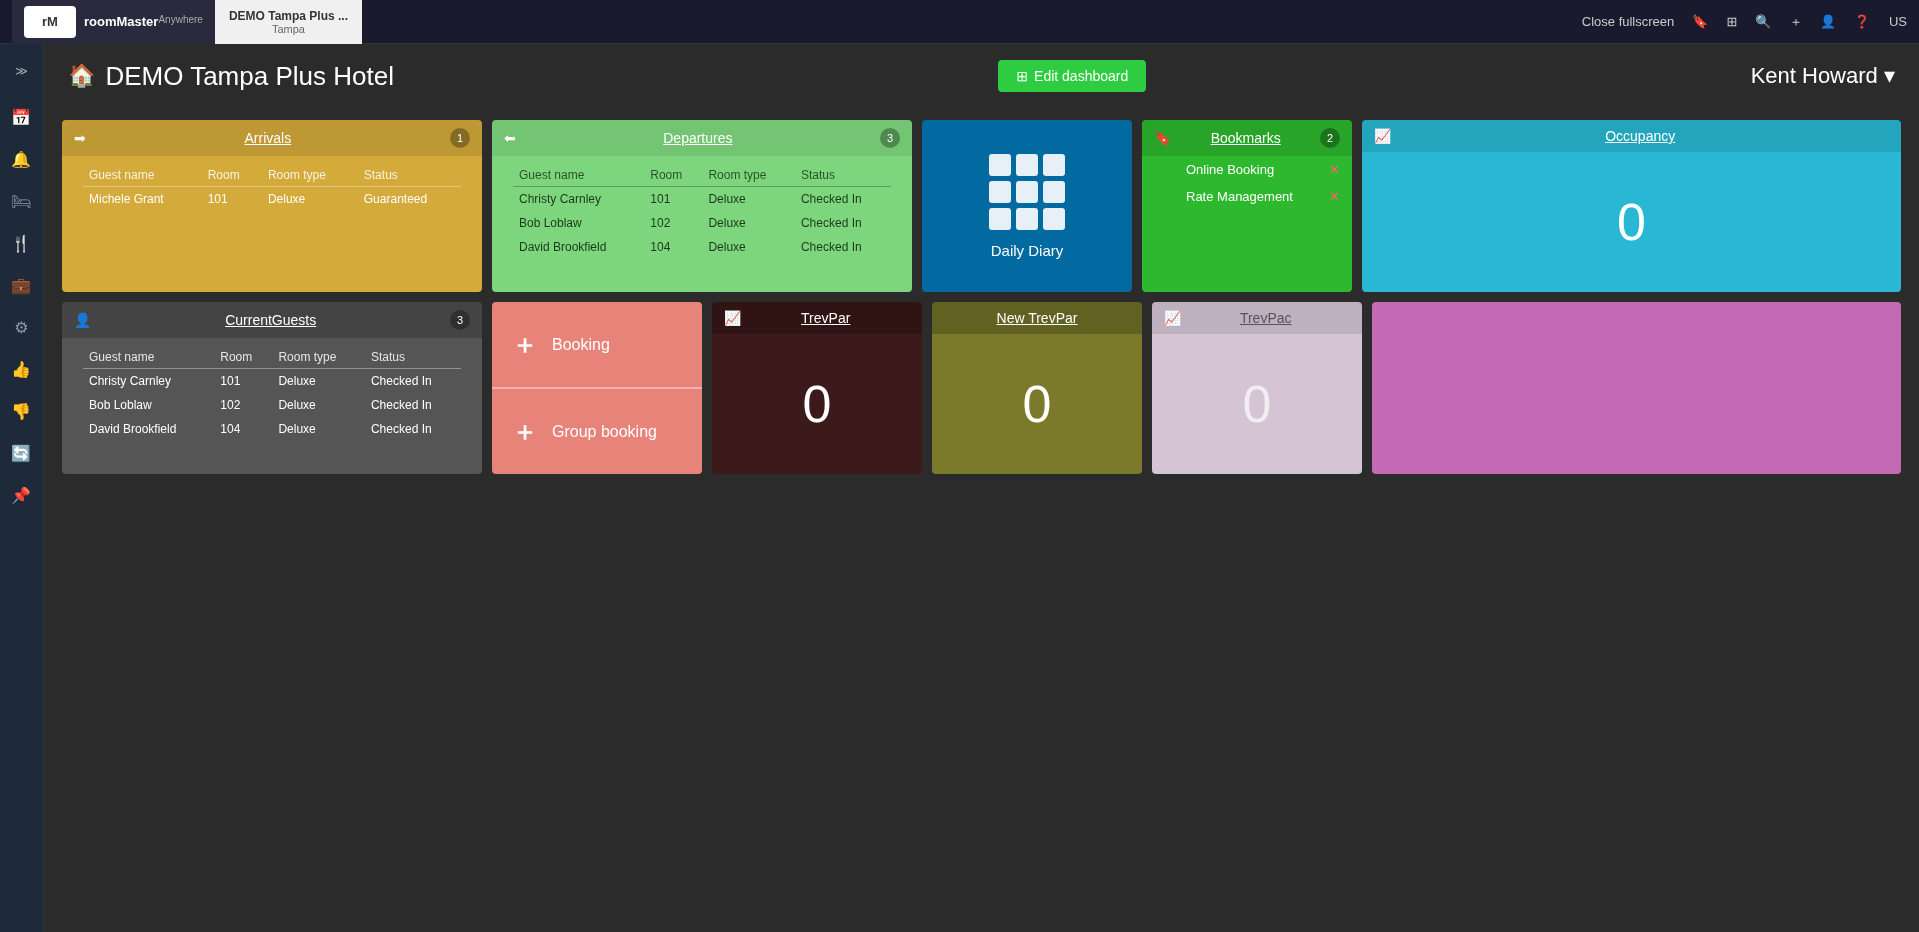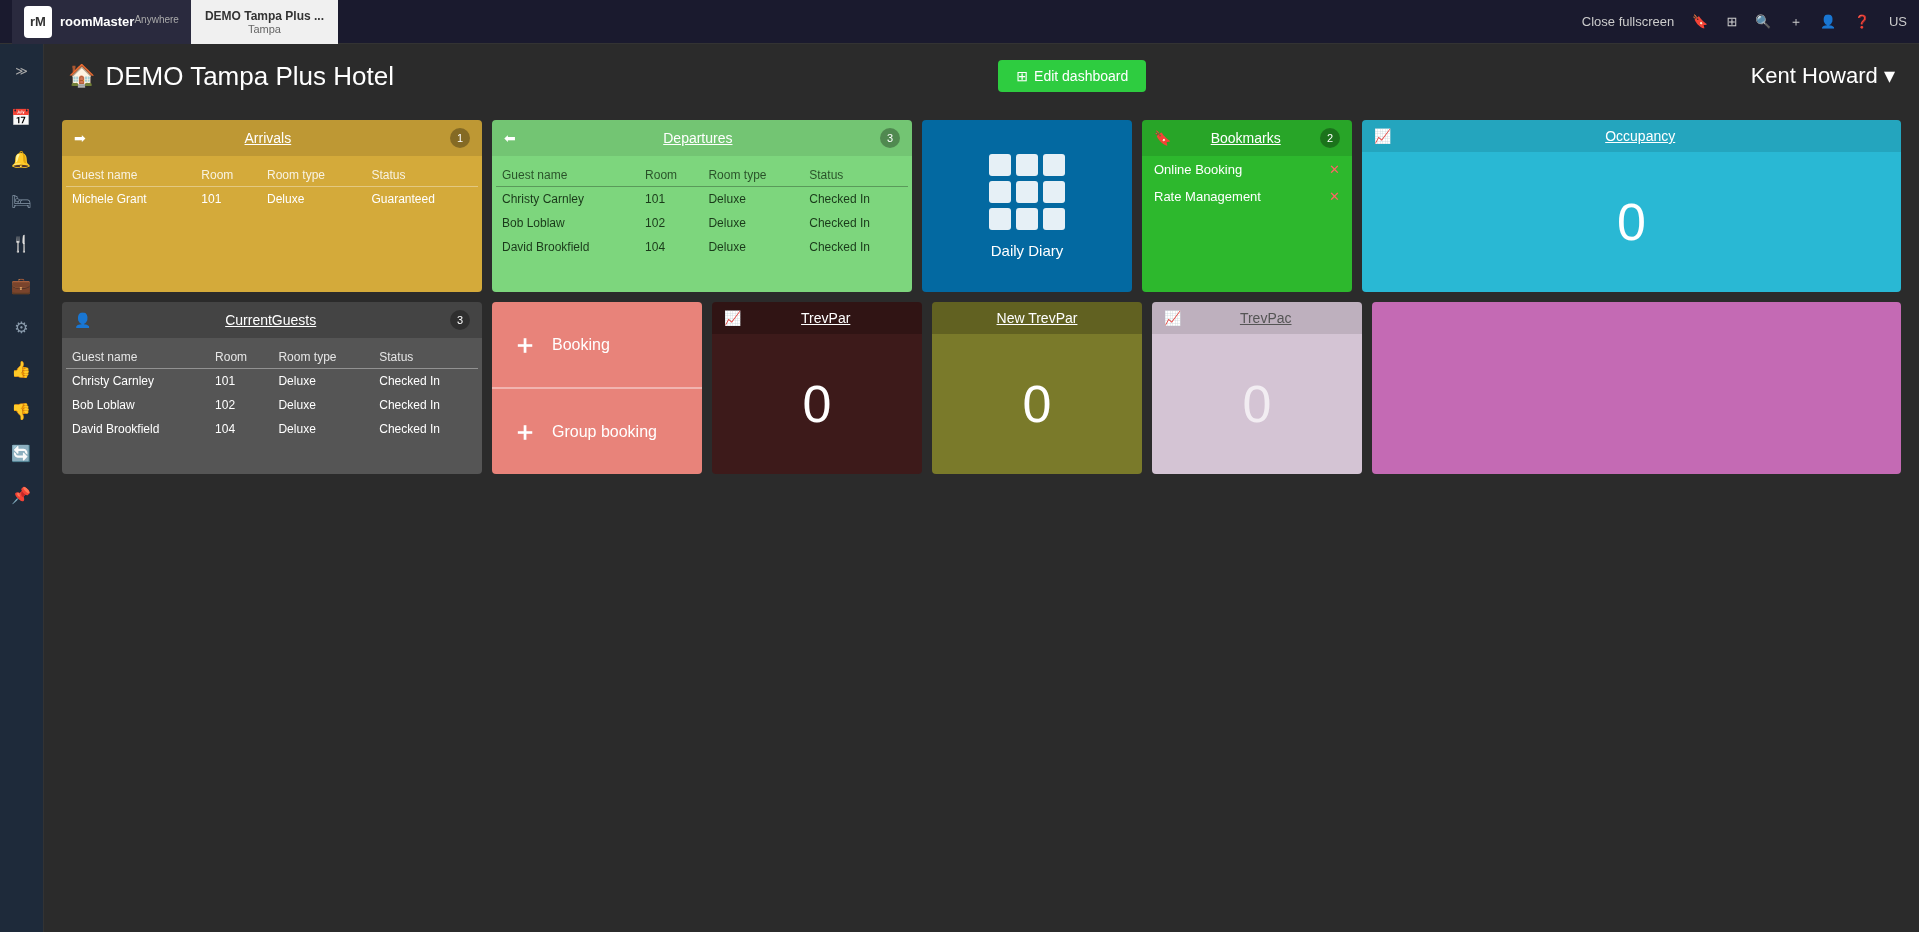--- a/index.html
+++ b/index.html
@@ -15,21 +15,21 @@
       padding: 0 12px;
       border-bottom: 1px solid #333;
       flex-shrink: 0;
     }
     .top-nav-left { display: flex; align-items: center; gap: 0; }
     .logo-area {
       display: flex; align-items: center; gap: 8px;
       background: #2a2a3e; padding: 4px 12px; height: 44px;
     }
     .logo-icon {
-      width: 28px; height: 32px; background: #fff; border-radius: 4px;
+      width: 52px; height: 32px; background: #fff; border-radius: 4px;
       display: flex; align-items: center; justify-content: center;
       font-weight: bold; color: #333; font-size: 13px;
     }
     .logo-text { display: flex; flex-direction: row; }
     .logo-text-main { font-size: 13px; color: #fff; font-weight: bold; }
     .logo-text-sub { font-size: 10px; color: #aaa; }
     .tab-area {
       background: #f0f0f0; height: 44px; padding: 0 14px;
       display: flex; align-items: center; flex-direction: column; justify-content: center;
     }
@@ -83,21 +83,21 @@
     .widget { border-radius: 4px; overflow: hidden; position: relative; }
     .widget-header {
       display: flex; align-items: center; justify-content: space-between;
       padding: 8px 12px; font-size: 14px; color: #fff;
     }
     .widget-header-title { display: flex; align-items: flex-start; gap: 8px; flex: 1; justify-content: center; text-decoration: underline; }
     .widget-badge {
       background: rgba(0,0,0,0.3); border-radius: 50%; width: 20px; height: 20px;
       display: flex; align-items: center; justify-content: center; font-size: 11px; color: #fff;
     }
-    .widget-body { padding: 8px 4px; }
+    .widget-body { padding: 8px 21px; }
 
     
     .widget-table { width: 100%; border-collapse: collapse; font-size: 12px; }
     .widget-table th { color: #fff; opacity: 0.85; text-align: left; padding: 4px 6px; font-weight: normal; border-bottom: 1px solid rgba(255,255,255,0.2); }
     .widget-table td { padding: 5px 6px; color: #fff; }
     .status-blue { color: #4db8ff; }
 
     
     .widget-arrivals { background: #d4aa3a; flex: 0 0 420px; }
     .widget-arrivals .widget-header { background: rgba(0,0,0,0.1); }
@@ -110,21 +110,21 @@
 
     
     .widget-daily-diary { background: #0369a1; flex: 0 0 210px; display: flex; flex-direction: column; align-items: center; justify-content: center; }
     .diary-grid { display: grid; grid-template-columns: repeat(3,1fr); gap: 5px; margin-bottom: 12px; }
     .diary-cell { width: 22px; height: 22px; background: rgba(255,255,255,0.9); border-radius: 3px; }
     .diary-label { color: #fff; font-size: 15px; }
 
     
     .widget-bookmarks { background: #2db82d; flex: 0 0 210px; }
     .widget-bookmarks .widget-header { background: rgba(0,0,0,0.1); }
-    .bookmark-item { display: flex; align-items: center; justify-content: space-between; padding: 6px 12px; color: #fff; font-size: 13px; }
+    .bookmark-item { display: flex; align-items: center; justify-content: space-between; padding: 6px 12px; color: #fff; font-size: 13px; margin-left: 32px; }
     .bookmark-x { color: #ff6666; cursor: pointer; }
 
     
     .widget-occupancy { background: #29b8d4; flex: 1; }
     .widget-occupancy .widget-header { background: rgba(0,0,0,0.1); }
     .widget-center-value { display: flex; align-items: center; justify-content: center; font-size: 52px; color: #fff; padding: 40px; }
 
     
     .widget-current-guests { background: #555; flex: 0 0 420px; }
     .widget-current-guests .widget-header { background: rgba(0,0,0,0.2); }

